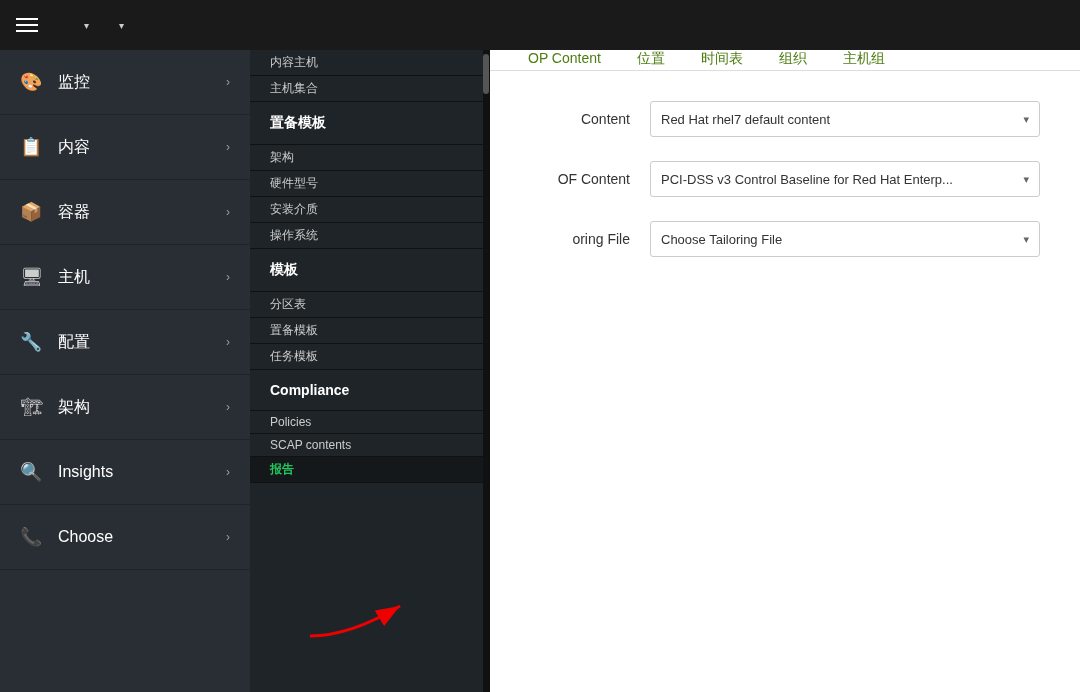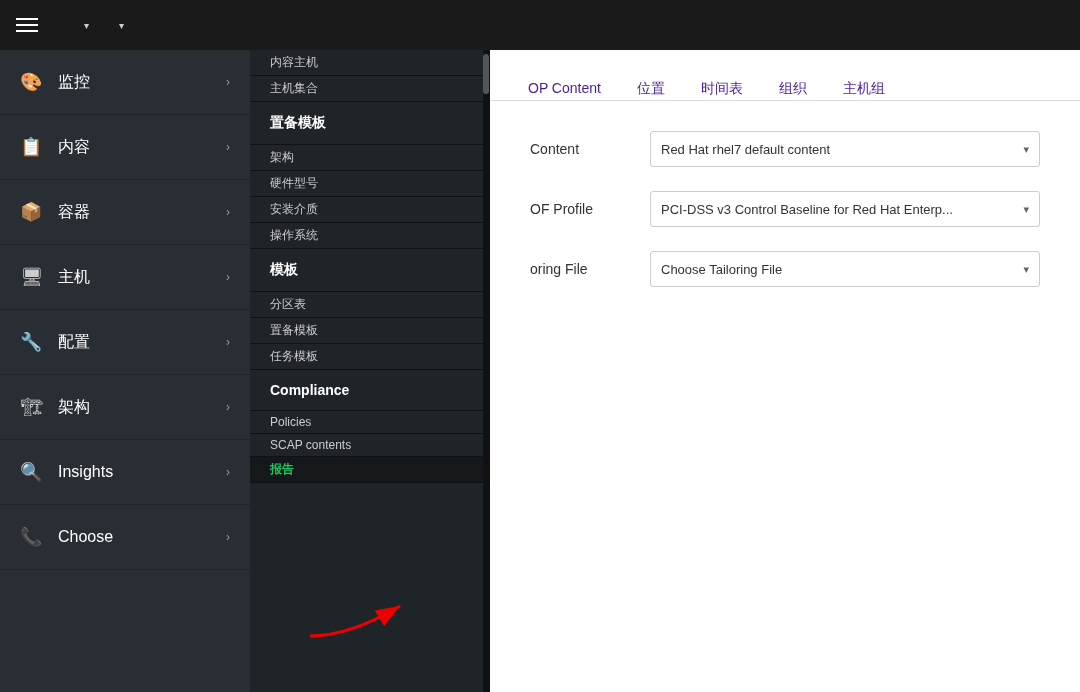--- a/index.html
+++ b/index.html
@@ -157,45 +157,44 @@
     
     .tabs-bar {
       display: flex;
       border-bottom: 1px solid #ddd;
       padding: 0 20px;
       background: #fff;
     }
     .tab-item {
       padding: 0 18px;
       font-size: 14px;
-      color: #4c1d95;
+      color: #4d7c0f;
       cursor: pointer;
       border-bottom: 3px solid transparent;
       margin-bottom: -1px;
-      margin-top: 30px;
     }
 
     
     .form-content {
       padding: 30px 40px;
       display: flex;
       flex-direction: column;
       gap: 24px;
     }
     .form-row {
       display: flex;
       align-items: center;
       gap: 20px;
     }
     .form-label {
       font-size: 14px;
       color: #333;
       font-weight: 500;
       width: 100px;
-      text-align: left;
+      text-align: right;
       flex-shrink: 0;
     }
     .form-select {
       display: flex;
       align-items: center;
       border: 1px solid #ccc;
       border-radius: 3px;
       background: #fff;
       width: 390px;
       height: 36px;
@@ -346,21 +345,21 @@
     <div class="form-content">
 
     <div class="form-row">
       <div class="form-label">Content</div>
       <div class="form-select">
         <span class="select-text">Red Hat rhel7 default content</span>
         <span class="select-arrow">▾</span>
       </div>
     </div>
         <div class="form-row">
-      <div class="form-label">OF Profile</div>
+      <div class="form-label">OF Content</div>
       <div class="form-select">
         <span class="select-text">PCI-DSS v3 Control Baseline for Red Hat Enterp...</span>
         <span class="select-arrow">▾</span>
       </div>
     </div>
         <div class="form-row">
       <div class="form-label">oring File</div>
       <div class="form-select">
         <span class="select-text">Choose Tailoring File</span>
         <span class="select-arrow">▾</span>

